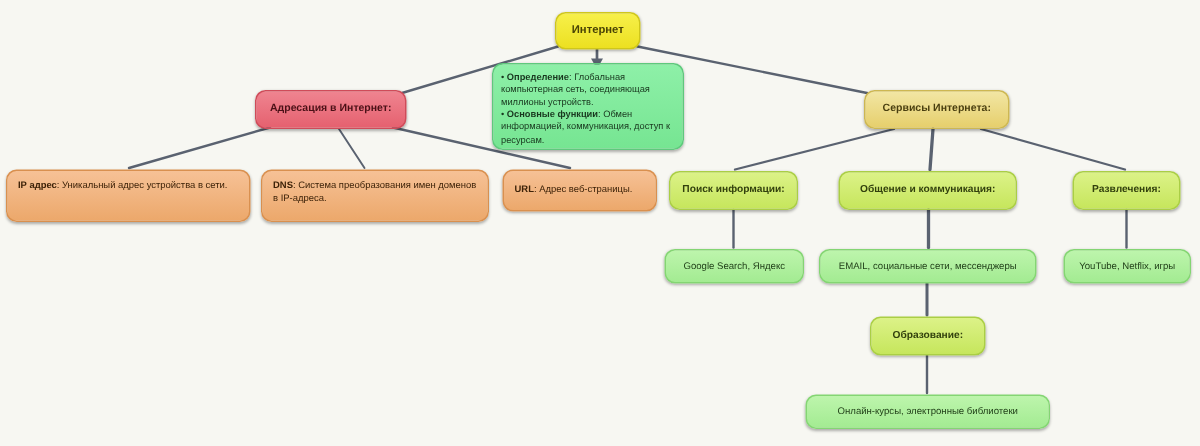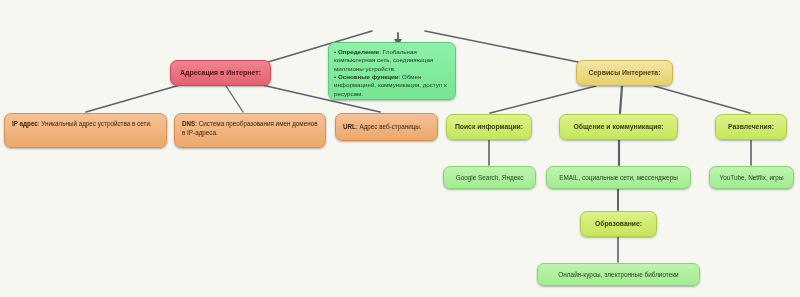--- a/index.html
+++ b/index.html
@@ -159,20 +159,23 @@
       <path d="M 489 140 L 489 165" stroke-width="1.6"></path>
       <path d="M 619 140 L 619 165" stroke-width="2.2"></path>
       <path d="M 751 140 L 751 165" stroke-width="1.6"></path>
 
       <path d="M 618 189 L 618 210" stroke-width="2.0"></path>
 
       <path d="M 618 237 L 618 262" stroke-width="1.6"></path>
     </g>
   </svg>
 
+  <div class="node n-root">
+    <span class="node-text">Интернет</span>
+  </div>
 
   <div class="node n-def">
     <span class="node-text">
       <span>•&nbsp;<b>Определение</b><span>: Глобальная компьютерная сеть, соединяющая миллионы устройств.</span></span><br>
       <span>•&nbsp;<b>Основные функции</b><span>: Обмен информацией, коммуникация, доступ к ресурсам.</span></span>
     </span>
   </div>
 
   <div class="node n-addr">
     <span class="node-text">Адресация в Интернет:</span>

